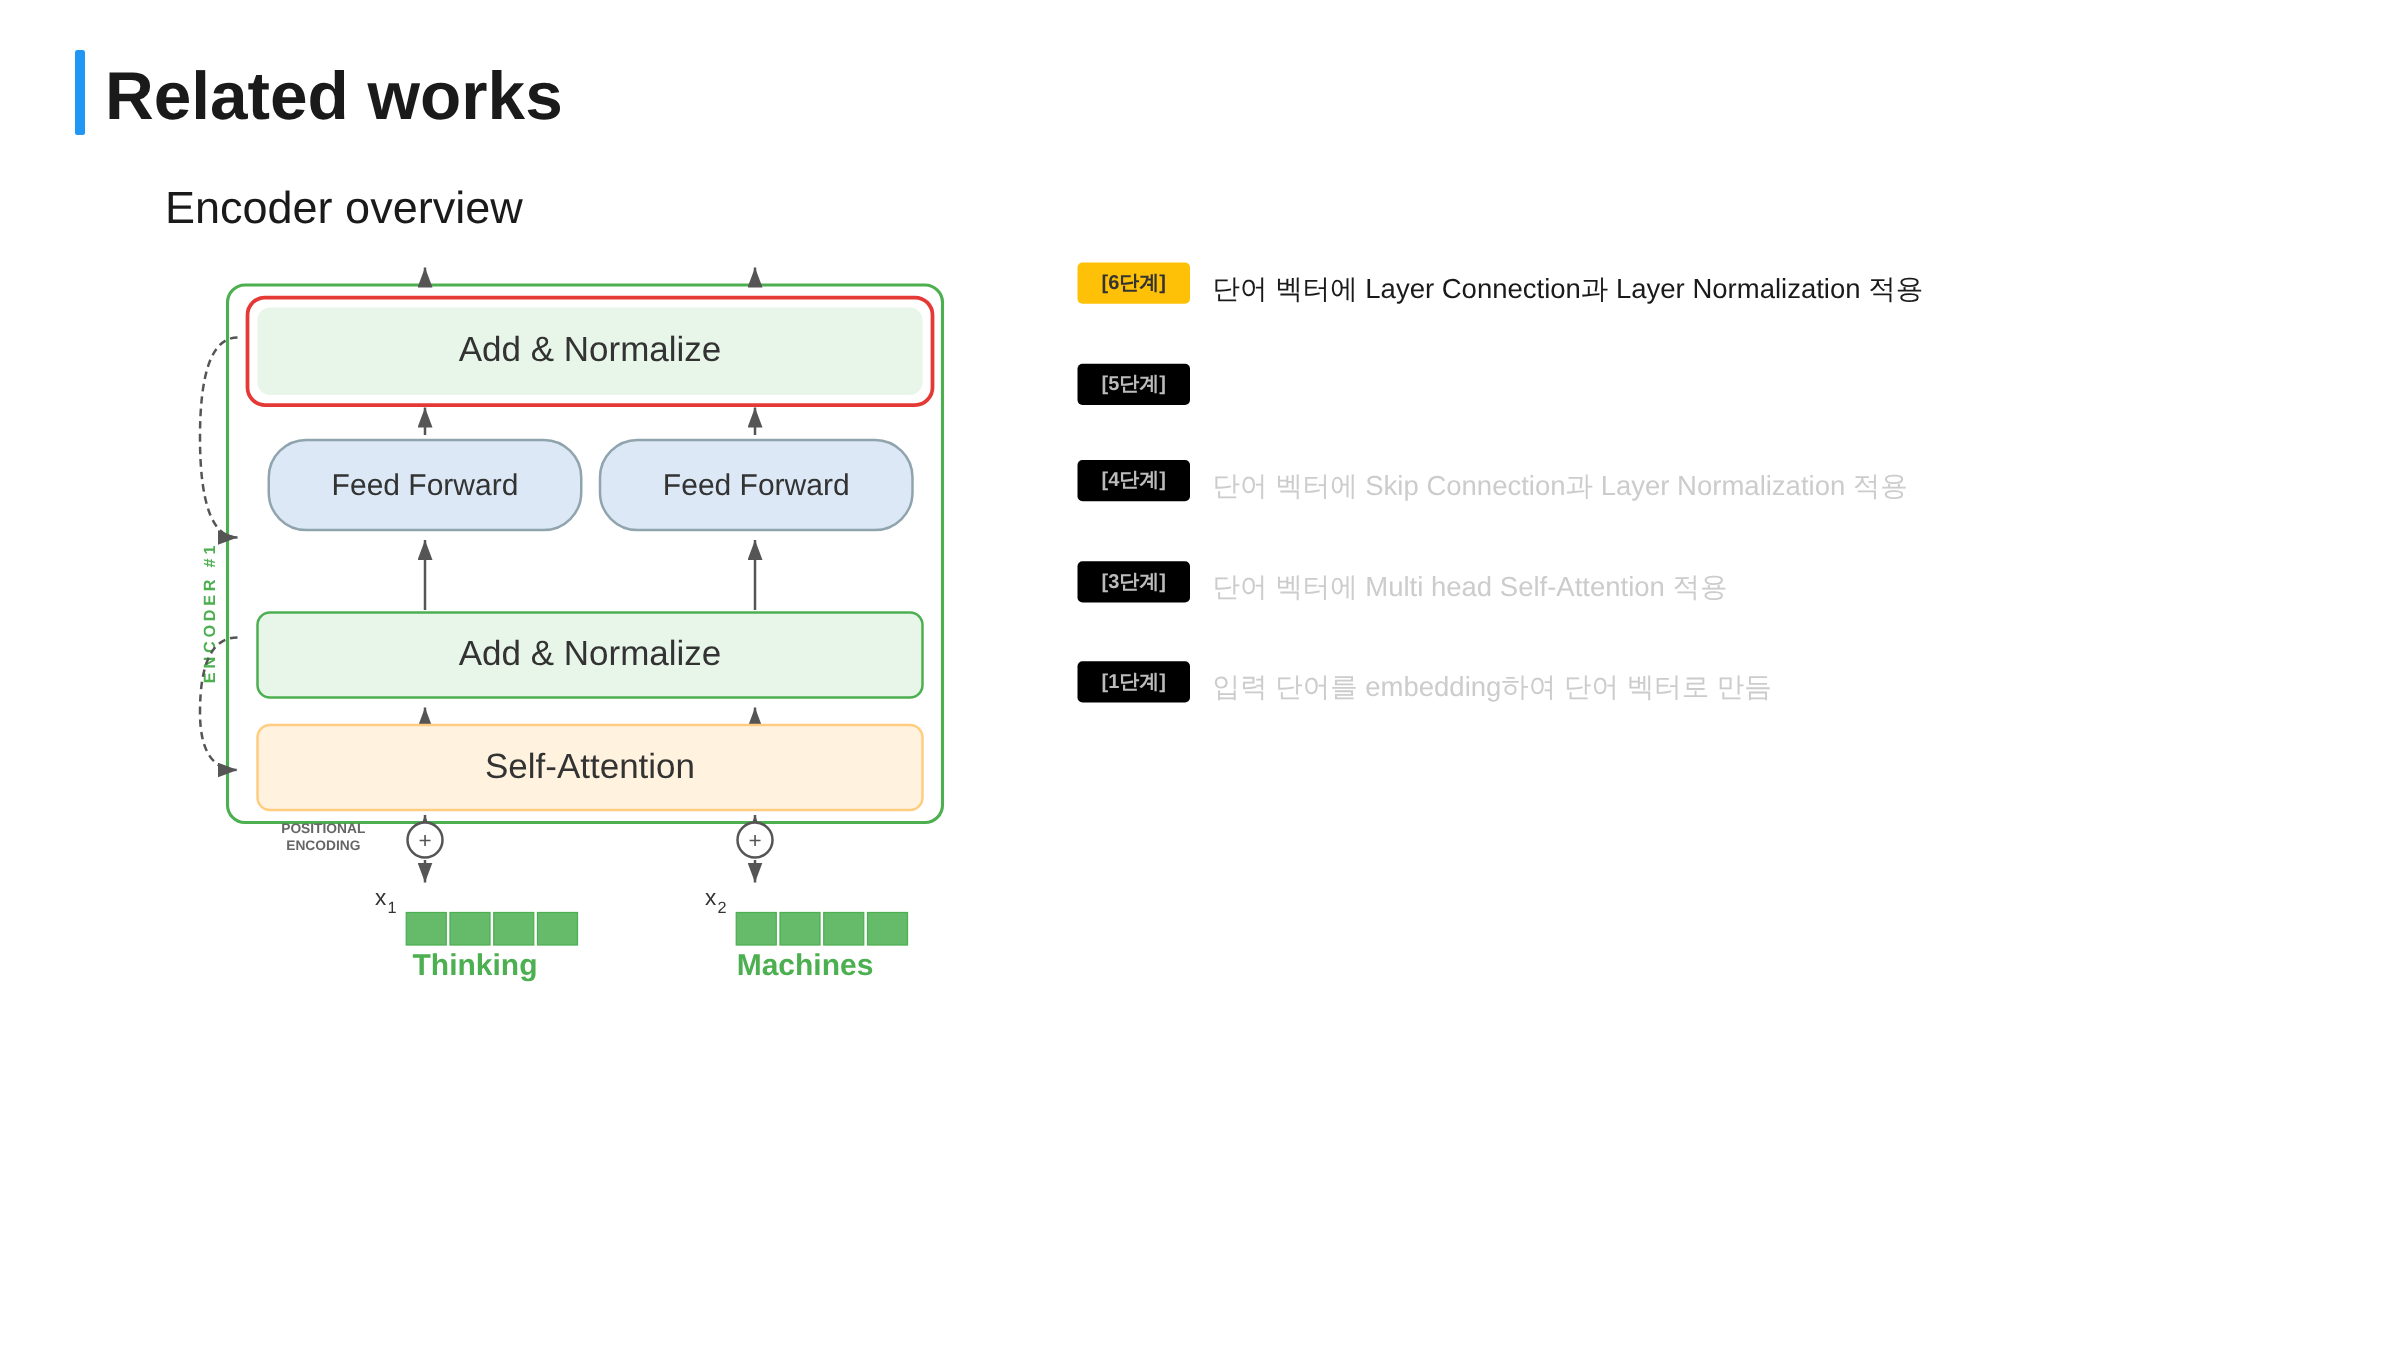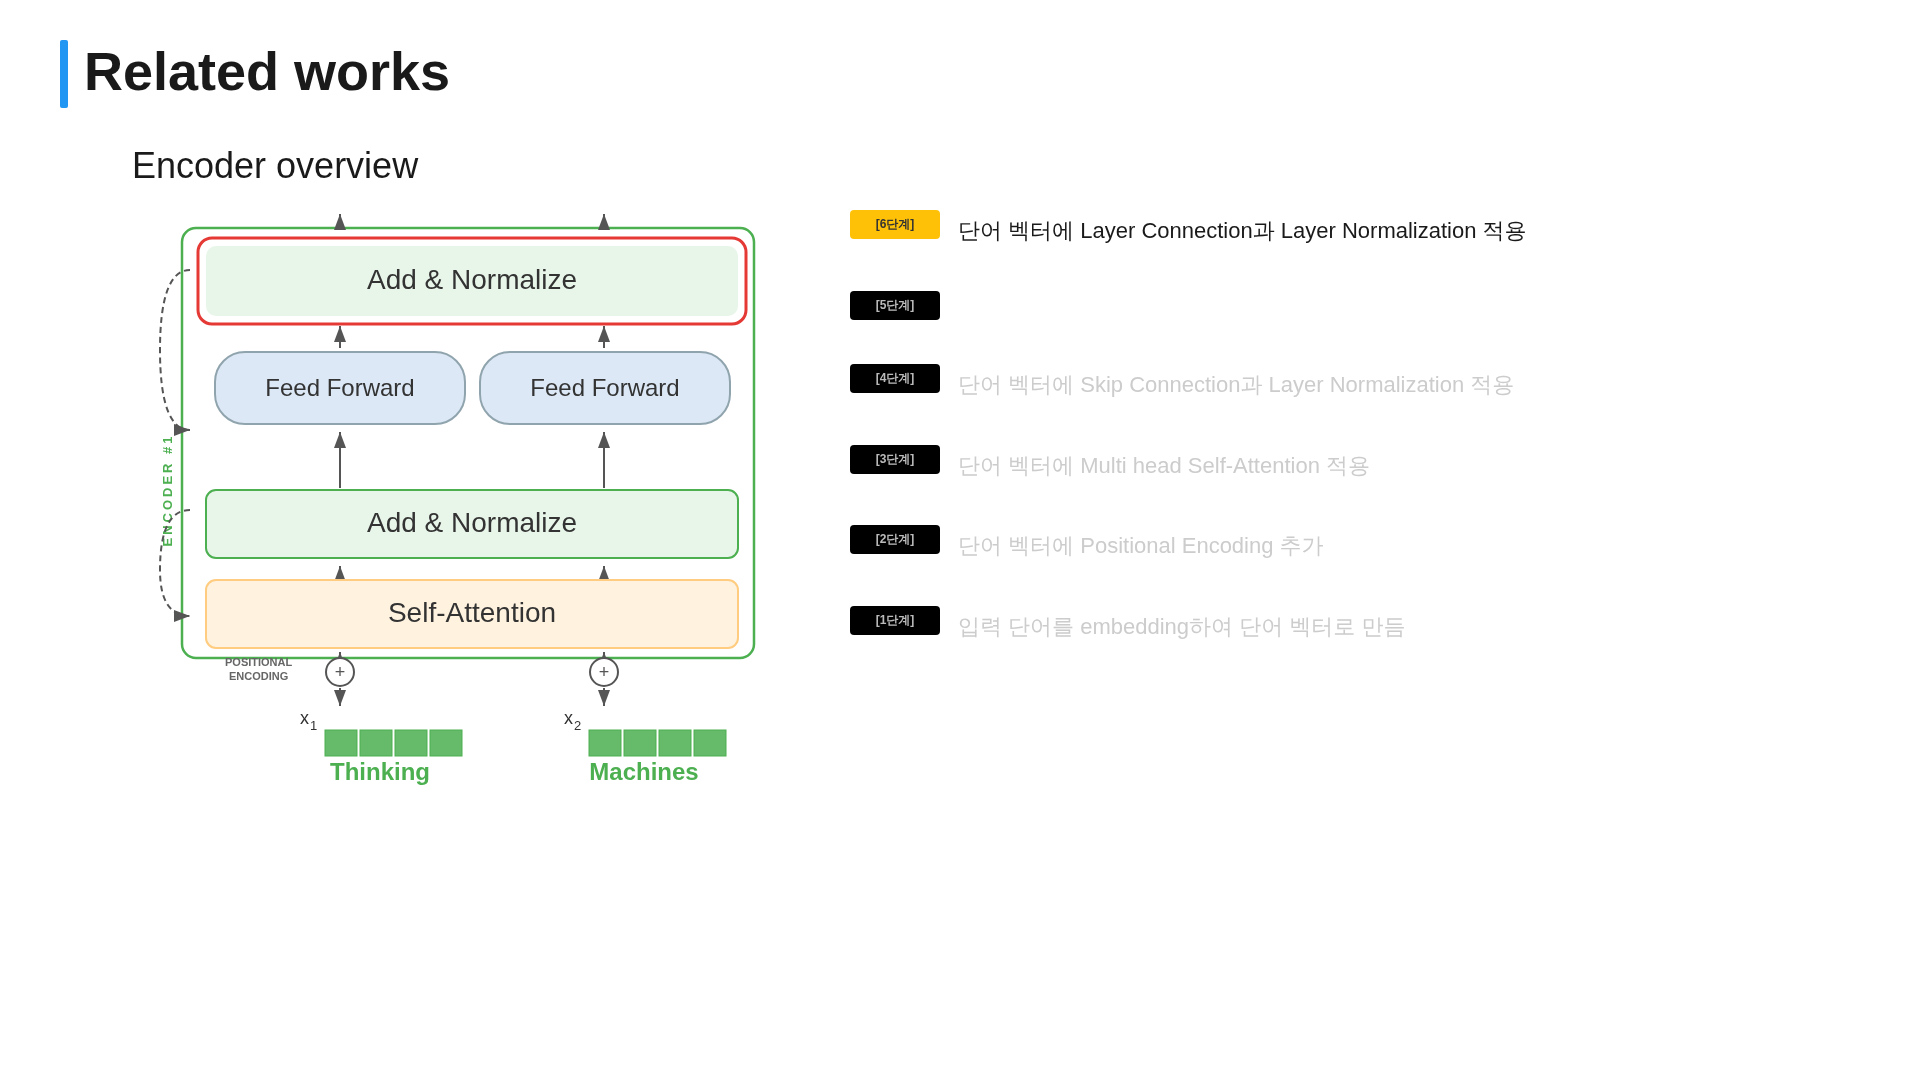--- a/index.html
+++ b/index.html
@@ -10,21 +10,21 @@
       height: 1080px;
       overflow: hidden;
       position: relative;
     }
 
     .page-title {
       position: absolute;
       top: 40px;
       left: 60px;
       display: flex;
-      align-items: flex-start;
+      align-items: flex-end;
       gap: 16px;
     }
 
     .title-bar {
       width: 8px;
       height: 68px;
       background: #2196F3;
       border-radius: 2px;
     }
 
@@ -72,24 +72,25 @@
       display: flex;
       align-items: flex-start;
       margin-bottom: 44px;
       gap: 18px;
     }
 
     .step-badge {
       min-width: 90px;
       padding: 6px 10px;
       border-radius: 4px;
-      font-size: 12px;
+      font-size: 16px;
       font-weight: 700;
       text-align: center;
       white-space: nowrap;
+      margin-left: 12px;
     }
 
     .step-badge.active {
       background: #FFC107;
       color: #333;
     }
 
     .step-badge.inactive {
       background: #000000;
       color: #bbb;
@@ -224,26 +225,20 @@
     </div>
   </div>
 
   <div class="step-item">
     <div class="step-badge inactive">[3단계]</div>
     <div class="step-text inactive">
       단어 벡터에 Multi head Self-Attention 적용
     </div>
   </div>
 
-  <div class="step-item">
-    <div class="step-badge inactive">[2단계]</div>
-    <div class="step-text inactive">
-      단어 벡터에 Positional Encoding 추가
-    </div>
-  </div>
 
   <div class="step-item">
     <div class="step-badge inactive">[1단계]</div>
     <div class="step-text inactive">
       입력 단어를 embedding하여 단어 벡터로 만듬
     </div>
   </div>
 </div>
 
 </body></html>

